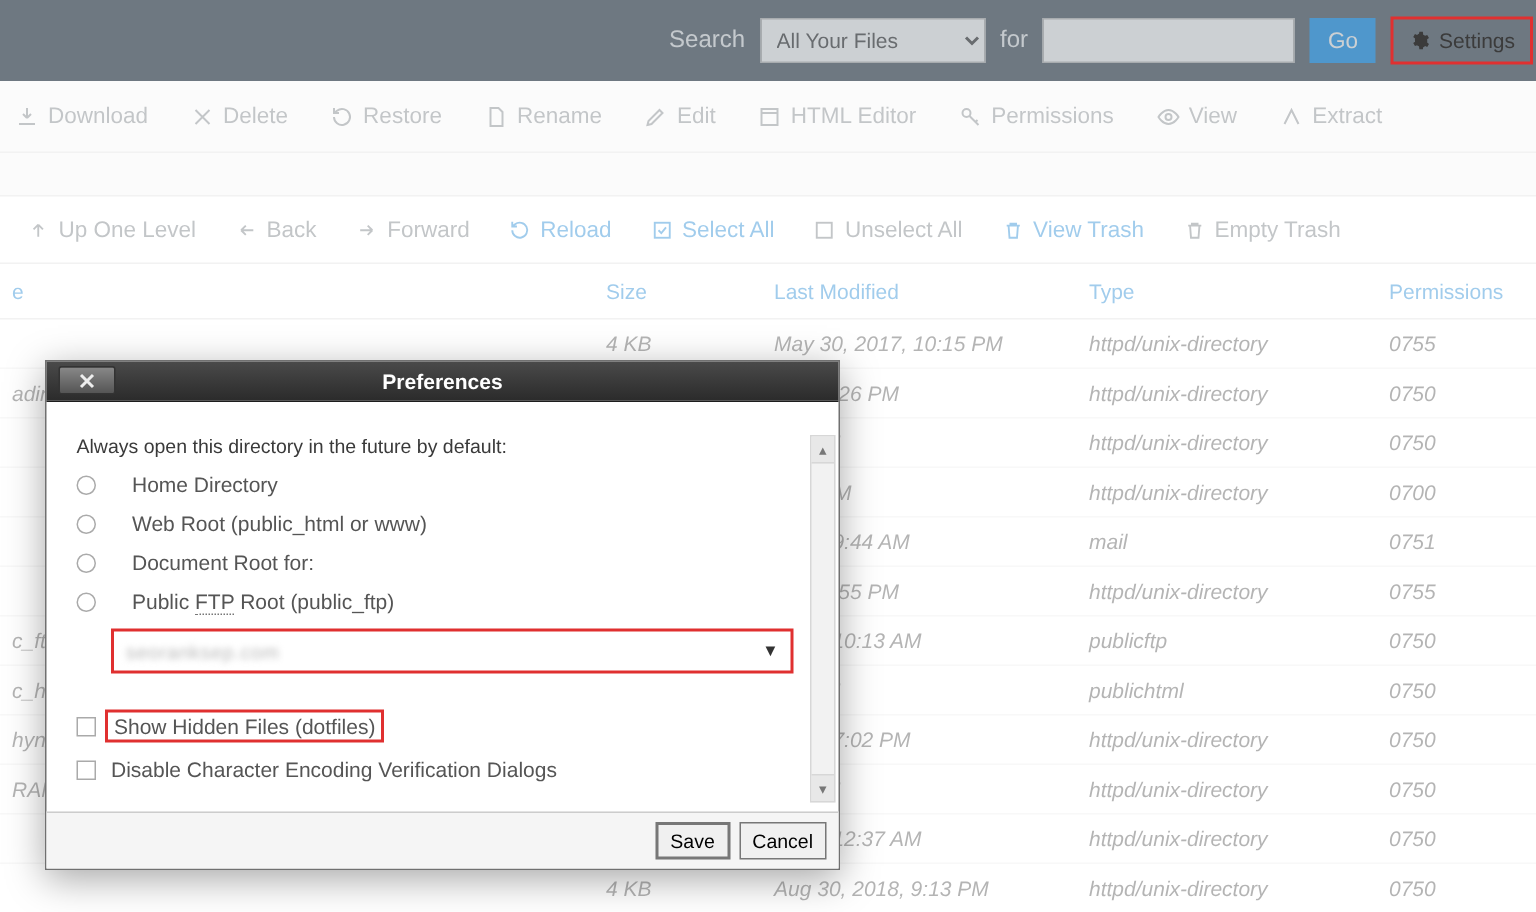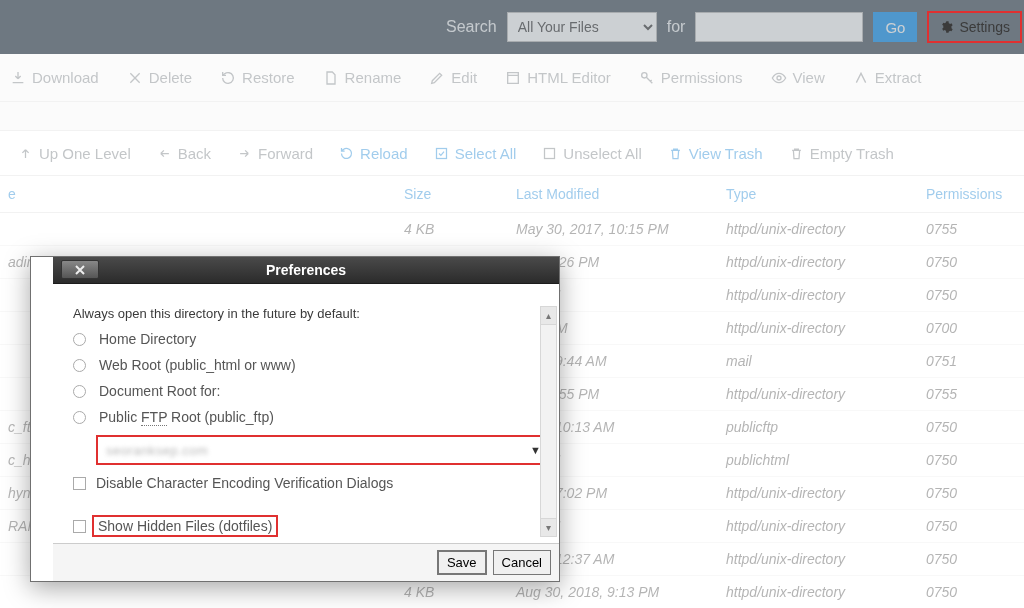--- a/index.html
+++ b/index.html
@@ -67,25 +67,25 @@
   col.c-name { width: 396px; }
   col.c-size { width: 112px; }
   col.c-mod  { width: 210px; }
   col.c-type { width: 200px; }
   col.c-perm { width: 106px; }
 
   .truncated-left { direction: rtl; text-align:left; }
 
   
   .dialog {
-    position: absolute; left: 30px; top: 256px; width: 530px;
+    position: absolute; left: 30px; top: 240px; width: 530px;
     background: #fff; border: 1px solid #707070;
     box-shadow: 0 6px 24px rgba(0,0,0,.35);
     z-index: 30;
-    display: flex; flex-direction: column; padding-left: 22px;
+    display: flex; flex-direction: column;
   }
   .dialog-titlebar {
     height: 27px;
     background: linear-gradient(#4a4a4a,#2b2b2b);
     color:#fff; display:flex; align-items:center; justify-content:center;
     font-weight: bold; font-size: 14px; position:relative;
     border-bottom:1px solid #1c1c1c;
   }
   .dialog-close {
     position:absolute; left:8px; top:3px; width:38px; height:19px;
@@ -95,21 +95,21 @@
   .dialog-close svg { width:12px; height:12px; stroke:#eee; }
   .dialog-body { padding: 22px 20px 6px 20px; position:relative; }
   .dialog-body .scroll { position:absolute; right:2px; top:22px; bottom:6px; width:17px;
     border:1px solid #d7d7d7; background:#f2f2f2;}
   .dialog-body .scroll .thumb-top, .dialog-body .scroll .thumb-bot {
     width:100%; height:18px; background:#e8e8e8; display:flex;align-items:center;justify-content:center;color:#777;font-size:10px;}
   .dialog-body .scroll .thumb-top{border-bottom:1px solid #d7d7d7;}
   .dialog-body .scroll .thumb-bot{position:absolute;bottom:0;border-top:1px solid #d7d7d7;}
 
   .pref-line { margin-bottom: 6px; color:#3a3a3a; font-size:13px; }
-  .radio-row { display:flex; align-items:center; gap:13px; margin: 10px 0 0 0; }
+  .radio-row { display:flex; align-items:center; gap:24px; margin: 10px 0 0 0; }
   .fake-radio { width:13px; height:13px; border:1px solid #aaa; border-radius:50%; flex:0 0 auto;}
   .fake-check { width:13px; height:13px; border:1px solid #aaa; flex:0 0 auto;}
   .docroot-select {
     margin: 10px 0 0 23px; height:30px; width:455px; border:2px solid #e03030;
     display:flex; align-items:center; justify-content:space-between; padding:0 8px;
     color:#b7b7b7; font-size:13px;
   }
   .docroot-select .blur { filter: blur(2px); letter-spacing: .5px; }
   .docroot-select .caret { color:#333; font-size:11px; }
 
@@ -399,27 +399,27 @@
       <span>
         <span>Public </span><span class="dotted-under">FTP</span><span> Root (public_ftp)</span>
       </span>
     </div>
 
     <div class="docroot-select">
       <span class="blur">seoranksep.com</span>
       <span class="caret">▼</span>
     </div>
 
+    <div class="check-row">
+      <span class="fake-check"></span>
+      <span class="show-hidden-box">Show Hidden Files (dotfiles)</span>
+    </div>
     <div class="check-row" style="margin-top:10px; margin-bottom:14px;">
       <span class="fake-check"></span>
       <span>Disable Character Encoding Verification Dialogs</span>
-    </div>
-    <div class="check-row">
-      <span class="fake-check"></span>
-      <span class="show-hidden-box">Show Hidden Files (dotfiles)</span>
     </div>
   </div>
 
   <div class="dialog-buttons">
     <button class="primary">Save</button>
     <button>Cancel</button>
   </div>
 </div>
 
 </body></html>

